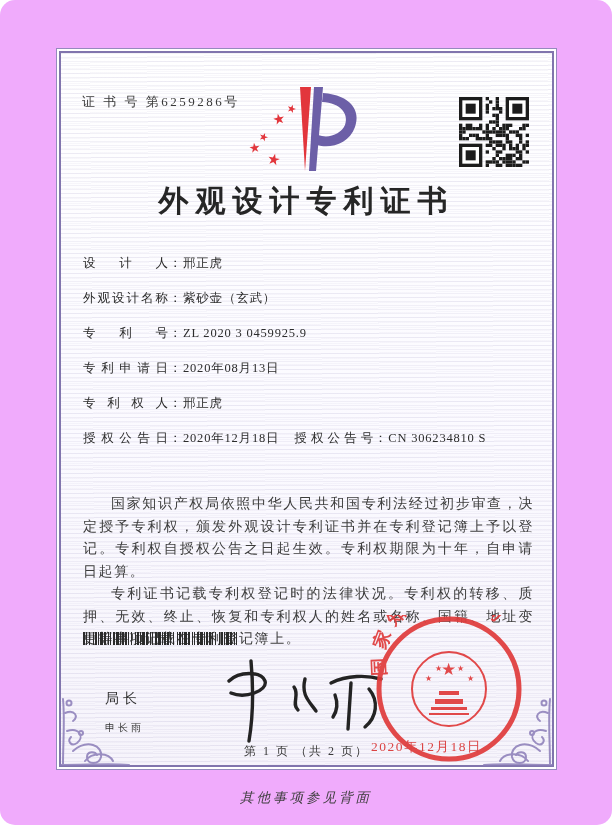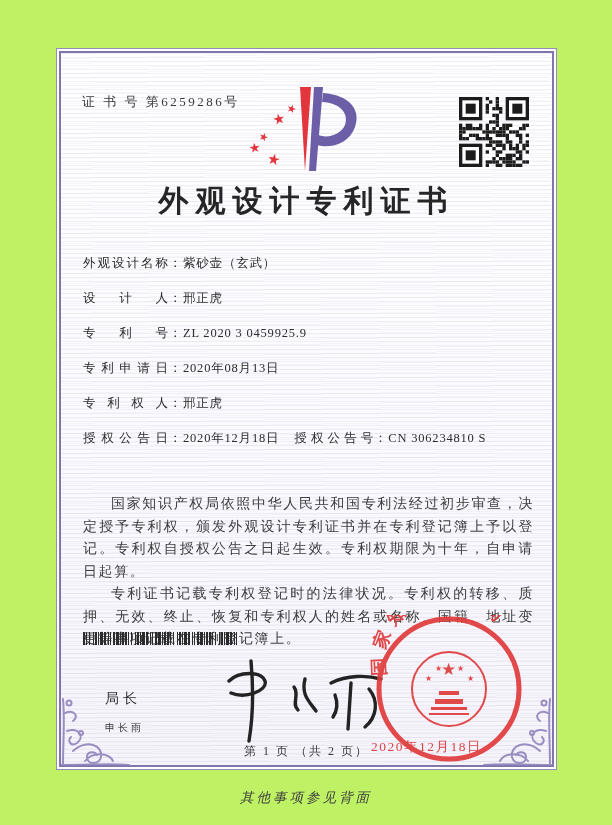--- a/index.html
+++ b/index.html
@@ -1,21 +1,21 @@
 <!DOCTYPE html>
 <html><head>
 <meta charset="utf-8">
 <style>
   * { margin:0; padding:0; box-sizing:border-box; }
   body {
     width:612px; height:825px;
     font-family:"Liberation Serif","DejaVu Serif",serif;
     background:#ffffff; color:#2e2e2e; position:relative; overflow:hidden;
   }
-  .page { position:absolute; inset:0; background:#bef264; }
+  .page { position:absolute; inset:0; background:#f0abfc;border-radius:15px; }
 
   
   .frame {
     position:absolute; left:56px; top:48px; width:501px; height:722px;
     border:1px solid #958abd; background:#fff;
   }
   .frame-inner {
     position:absolute; inset:2px; border:2px solid #8175ad;
     background:
       repeating-linear-gradient(180deg, rgba(137,125,180,0.10) 0 1px, rgba(255,255,255,0) 1px 4px),
@@ -240,24 +240,24 @@
           <rect x="53.333333333333336" y="6.666666666666667" width="10" height="10" fill="#1c1c1c"></rect>
           <rect x="0" y="46.66666666666667" width="23.333333333333336" height="23.333333333333336" fill="#1c1c1c"></rect>
           <rect x="3.3333333333333335" y="50" width="16.666666666666668" height="16.666666666666668" fill="#fff"></rect>
           <rect x="6.666666666666667" y="53.333333333333336" width="10" height="10" fill="#1c1c1c"></rect>
         </svg>
 
       <div class="doc-title">外观设计专利证书</div>
 
       <div class="fields">
         <div class="field-row">
+          <span class="field-label">设计人</span><span class="field-colon">：</span><span class="field-value">邢正虎</span>
+        </div>
+        <div class="field-row">
           <span class="field-label">外观设计名称</span><span class="field-colon">：</span><span class="field-value">紫砂壶（玄武）</span>
-        </div>
-        <div class="field-row">
-          <span class="field-label">设计人</span><span class="field-colon">：</span><span class="field-value">邢正虎</span>
         </div>
         <div class="field-row">
           <span class="field-label">专利号</span><span class="field-colon">：</span><span class="field-value">ZL 2020 3 0459925.9</span>
         </div>
         <div class="field-row">
           <span class="field-label">专利申请日</span><span class="field-colon">：</span><span class="field-value">2020年08月13日</span>
         </div>
         <div class="field-row">
           <span class="field-label">专利权人</span><span class="field-colon">：</span><span class="field-value">邢正虎</span>
         </div>

